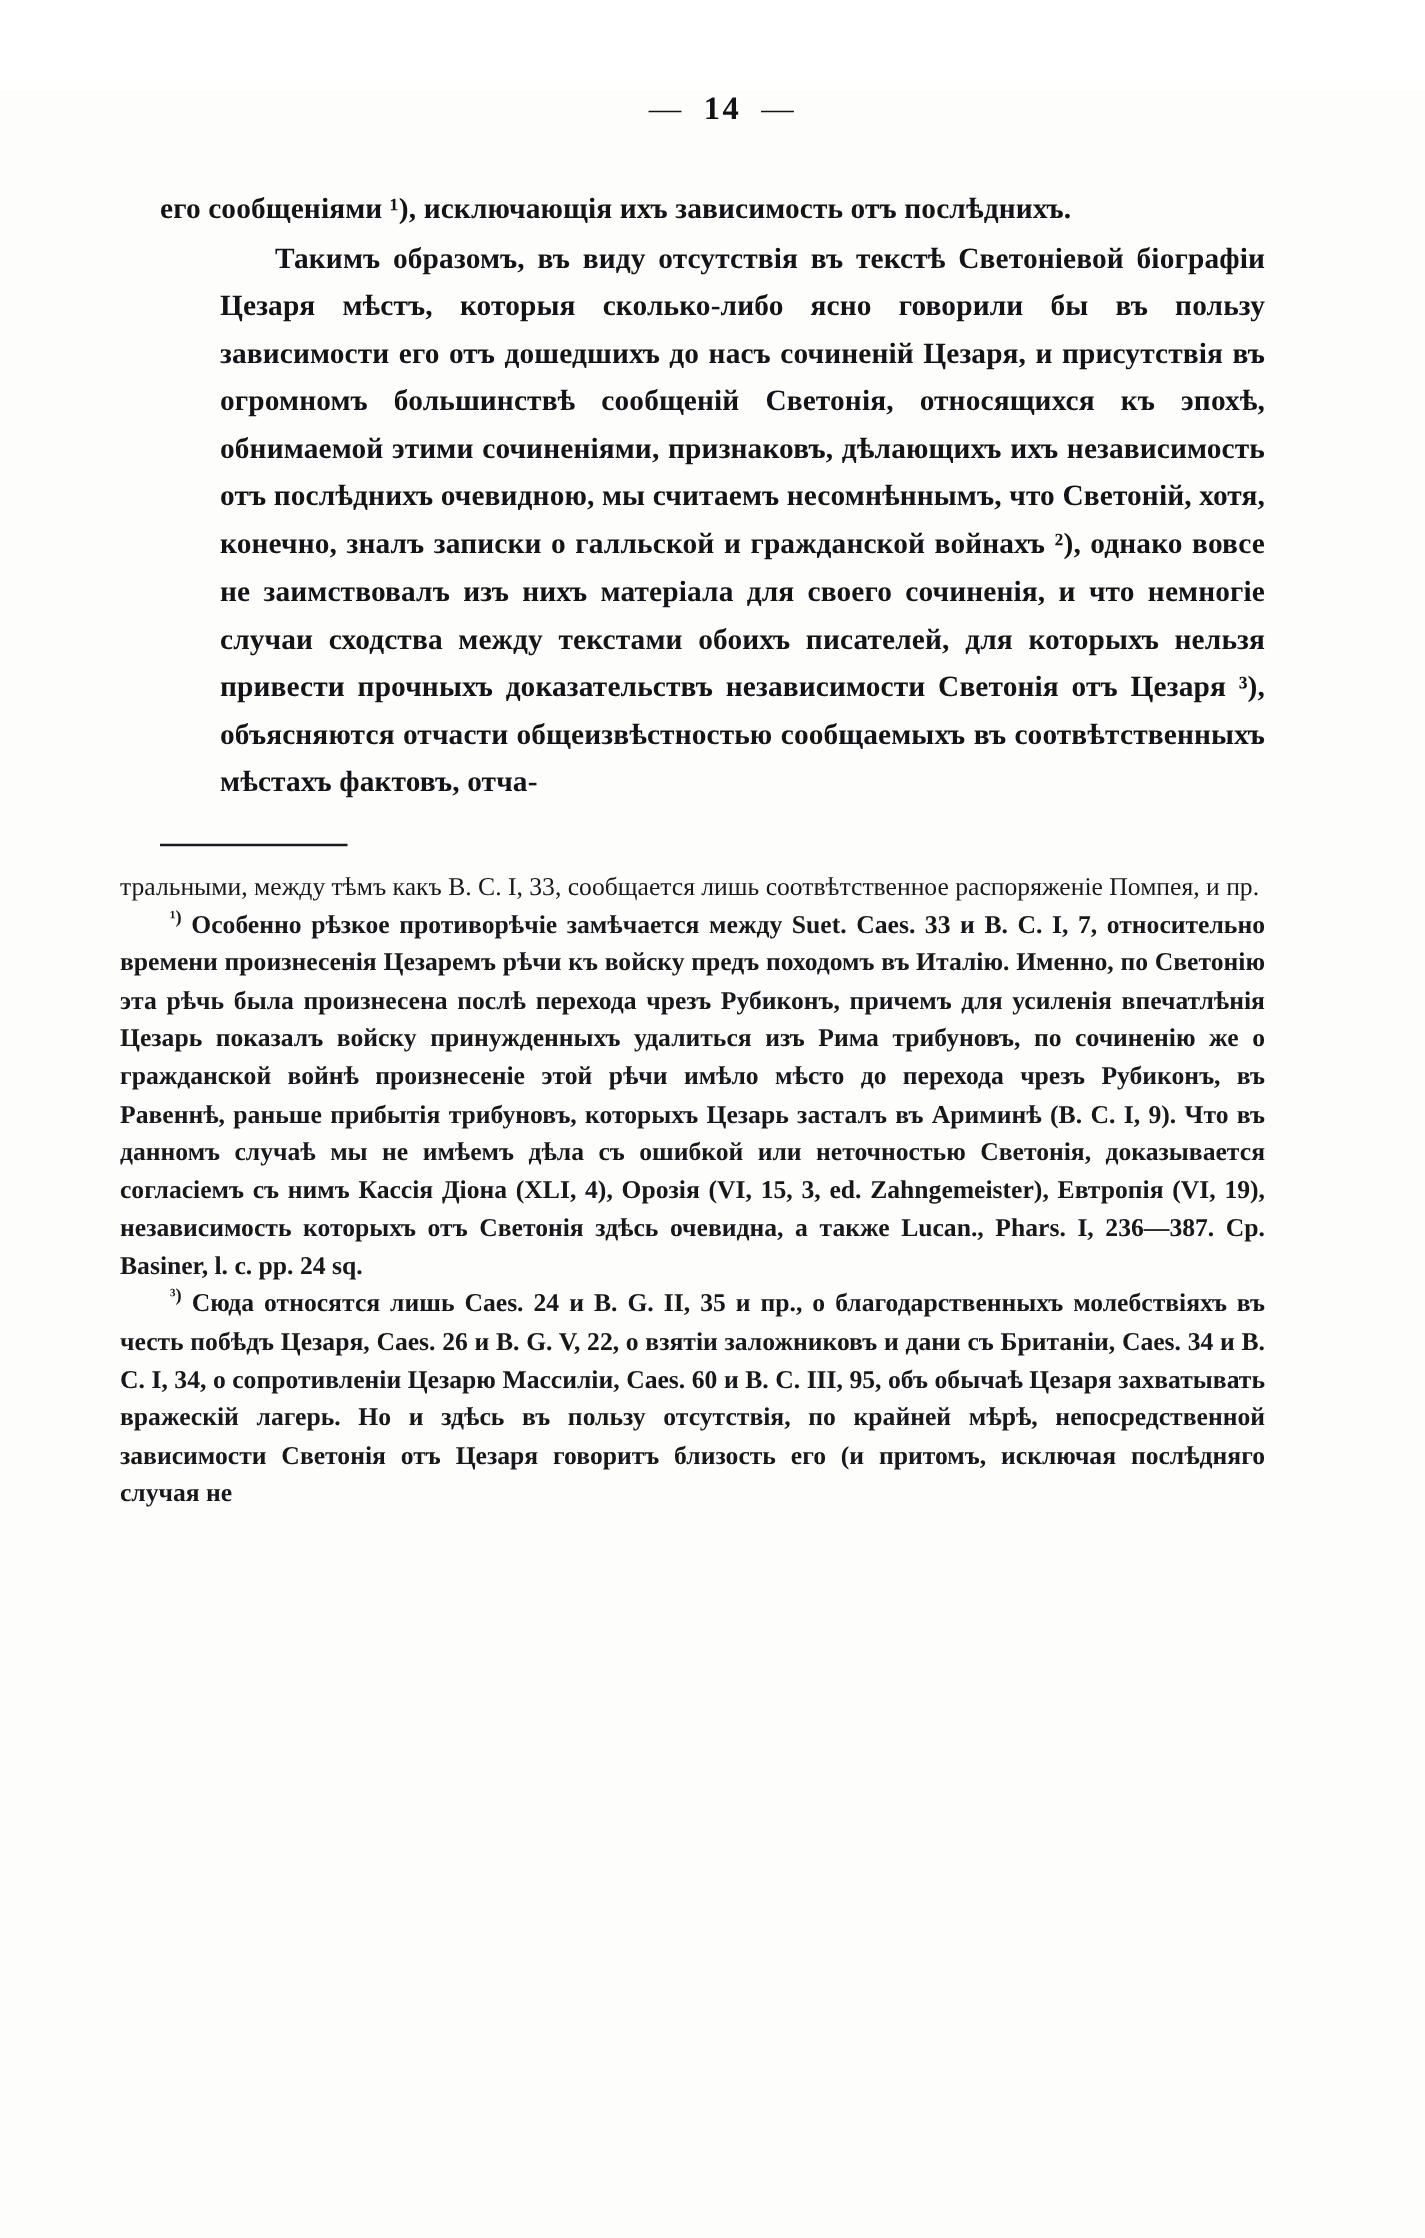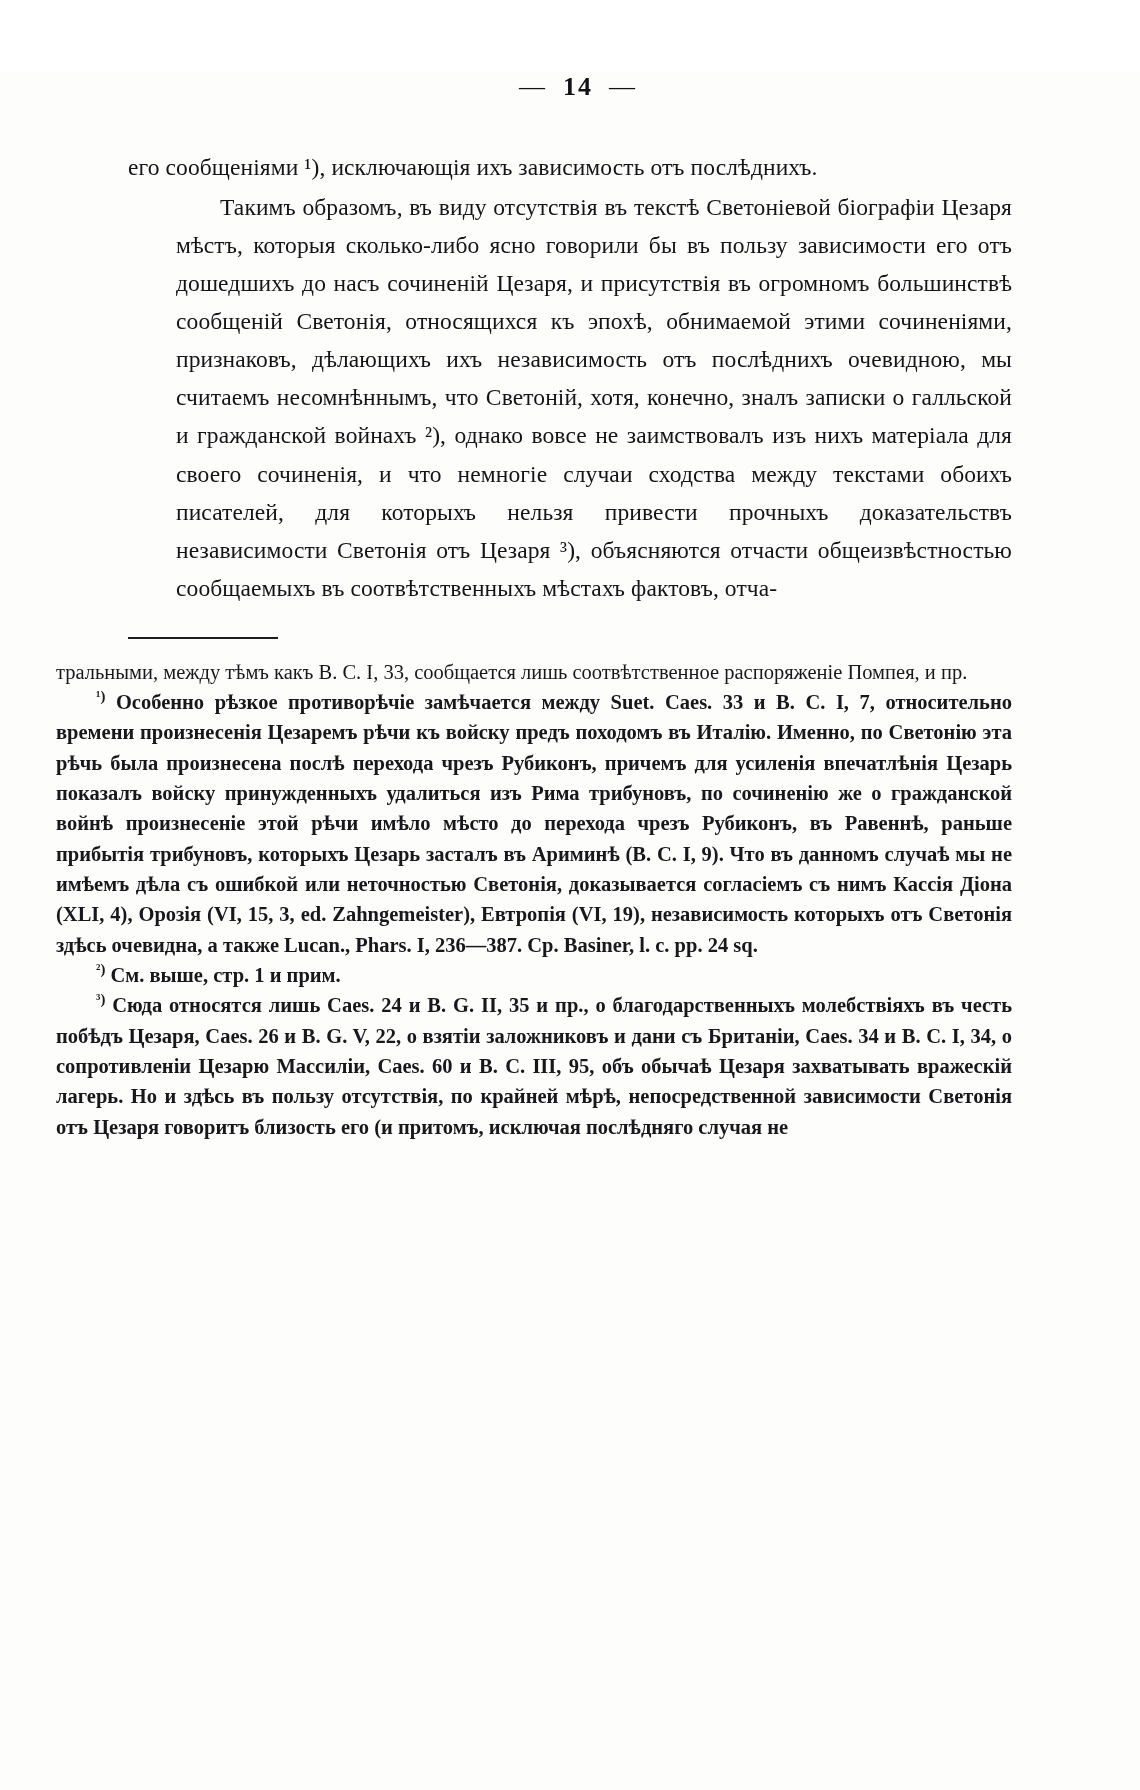--- a/index.html
+++ b/index.html
@@ -33,40 +33,40 @@
   }
   .page-number .dash {
     display: inline-block;
     padding: 0 16px;
     font-weight: normal;
   }
   .body-block {
     margin: 46px 128px 0 128px;
     font-size: 23.5px;
     line-height: 1.62;
-    font-weight: normal;
+    font-weight: bold;
     text-align: justify;
     color: #131318;
     letter-spacing: 0.1px;
   }
   .body-block p {
     margin: 0 0 2px 0;
   }
   .body-block p.indent {
     text-indent: 44px;
     margin-left: 48px;
   }
   .fn-rule {
     margin: 30px 0 0 128px;
     width: 150px;
     height: 0;
     border-top: 2px solid #1b1b20;
   }
   .notes {
-    margin: 18px 128px 0 56px;
+    margin: 18px 128px 0 96px;
     font-size: 20.5px;
     line-height: 1.48;
     text-align: justify;
     color: #17171c;
   }
   .notes p {
     margin: 0;
   }
   .notes p.indent {
     text-indent: 40px;
@@ -90,17 +90,16 @@
   <div class="body-block">
     <p>его сообщеніями ¹), исключающія ихъ зависимость отъ послѣднихъ.</p>
     <p class="indent">Такимъ образомъ, въ виду отсутствія въ текстѣ Светоніевой біографіи Цезаря мѣстъ, которыя сколько-либо ясно говорили бы въ пользу зависимости его отъ дошедшихъ до насъ сочиненій Цезаря, и присутствія въ огромномъ большинствѣ сообщеній Светонія, относящихся къ эпохѣ, обнимаемой этими сочиненіями, признаковъ, дѣлающихъ ихъ независимость отъ послѣднихъ очевидною, мы считаемъ несомнѣннымъ, что Светоній, хотя, конечно, зналъ записки о галльской и гражданской войнахъ ²), однако вовсе не заимствовалъ изъ нихъ матеріала для своего сочиненія, и что немногіе случаи сходства между текстами обоихъ писателей, для которыхъ нельзя привести прочныхъ доказательствъ независимости Светонія отъ Цезаря ³), объясняются отчасти общеизвѣстностью сообщаемыхъ въ соотвѣтственныхъ мѣстахъ фактовъ, отча-</p>
   </div>
 
   <div class="fn-rule"></div>
 
   <div class="notes">
     <p>тральными, между тѣмъ какъ B. C. I, 33, сообщается лишь соотвѣтственное распоряженіе Помпея, и пр.</p>
     <p class="indent"><span class="marker">¹)</span> <span>Особенно рѣзкое противорѣчіе замѣчается между Suet. Caes. 33 и B. C. I, 7, относительно времени произнесенія Цезаремъ рѣчи къ войску предъ походомъ въ Италію. Именно, по Светонію эта рѣчь была произнесена послѣ перехода чрезъ Рубиконъ, причемъ для усиленія впечатлѣнія Цезарь показалъ войску принужденныхъ удалиться изъ Рима трибуновъ, по сочиненію же о гражданской войнѣ произнесеніе этой рѣчи имѣло мѣсто до перехода чрезъ Рубиконъ, въ Равеннѣ, раньше прибытія трибуновъ, которыхъ Цезарь засталъ въ Ариминѣ (B. C. I, 9). Что въ данномъ случаѣ мы не имѣемъ дѣла съ ошибкой или неточностью Светонія, доказывается согласіемъ съ нимъ Кассія Діона (XLI, 4), Орозія (VI, 15, 3, ed. Zahngemeister), Евтропія (VI, 19), независимость которыхъ отъ Светонія здѣсь очевидна, а также Lucan., Phars. I, 236—387. Ср. Basiner, l. c. pp. 24 sq.</span></p>
-    <p class="indent"><span class="marker">²)</span> <span>См. выше, стр. 1 и прим.</span></p>
     <p class="indent"><span class="marker">³)</span> <span>Сюда относятся лишь Caes. 24 и B. G. II, 35 и пр., о благодарственныхъ молебствіяхъ въ честь побѣдъ Цезаря, Caes. 26 и B. G. V, 22, о взятіи заложниковъ и дани съ Британіи, Caes. 34 и B. C. I, 34, о сопротивленіи Цезарю Массиліи, Caes. 60 и B. C. III, 95, объ обычаѣ Цезаря захватывать вражескій лагерь. Но и здѣсь въ пользу отсутствія, по крайней мѣрѣ, непосредственной зависимости Светонія отъ Цезаря говоритъ близость его (и притомъ, исключая послѣдняго случая не</span></p>
   </div>
 
 </div>
 
 </body></html>

